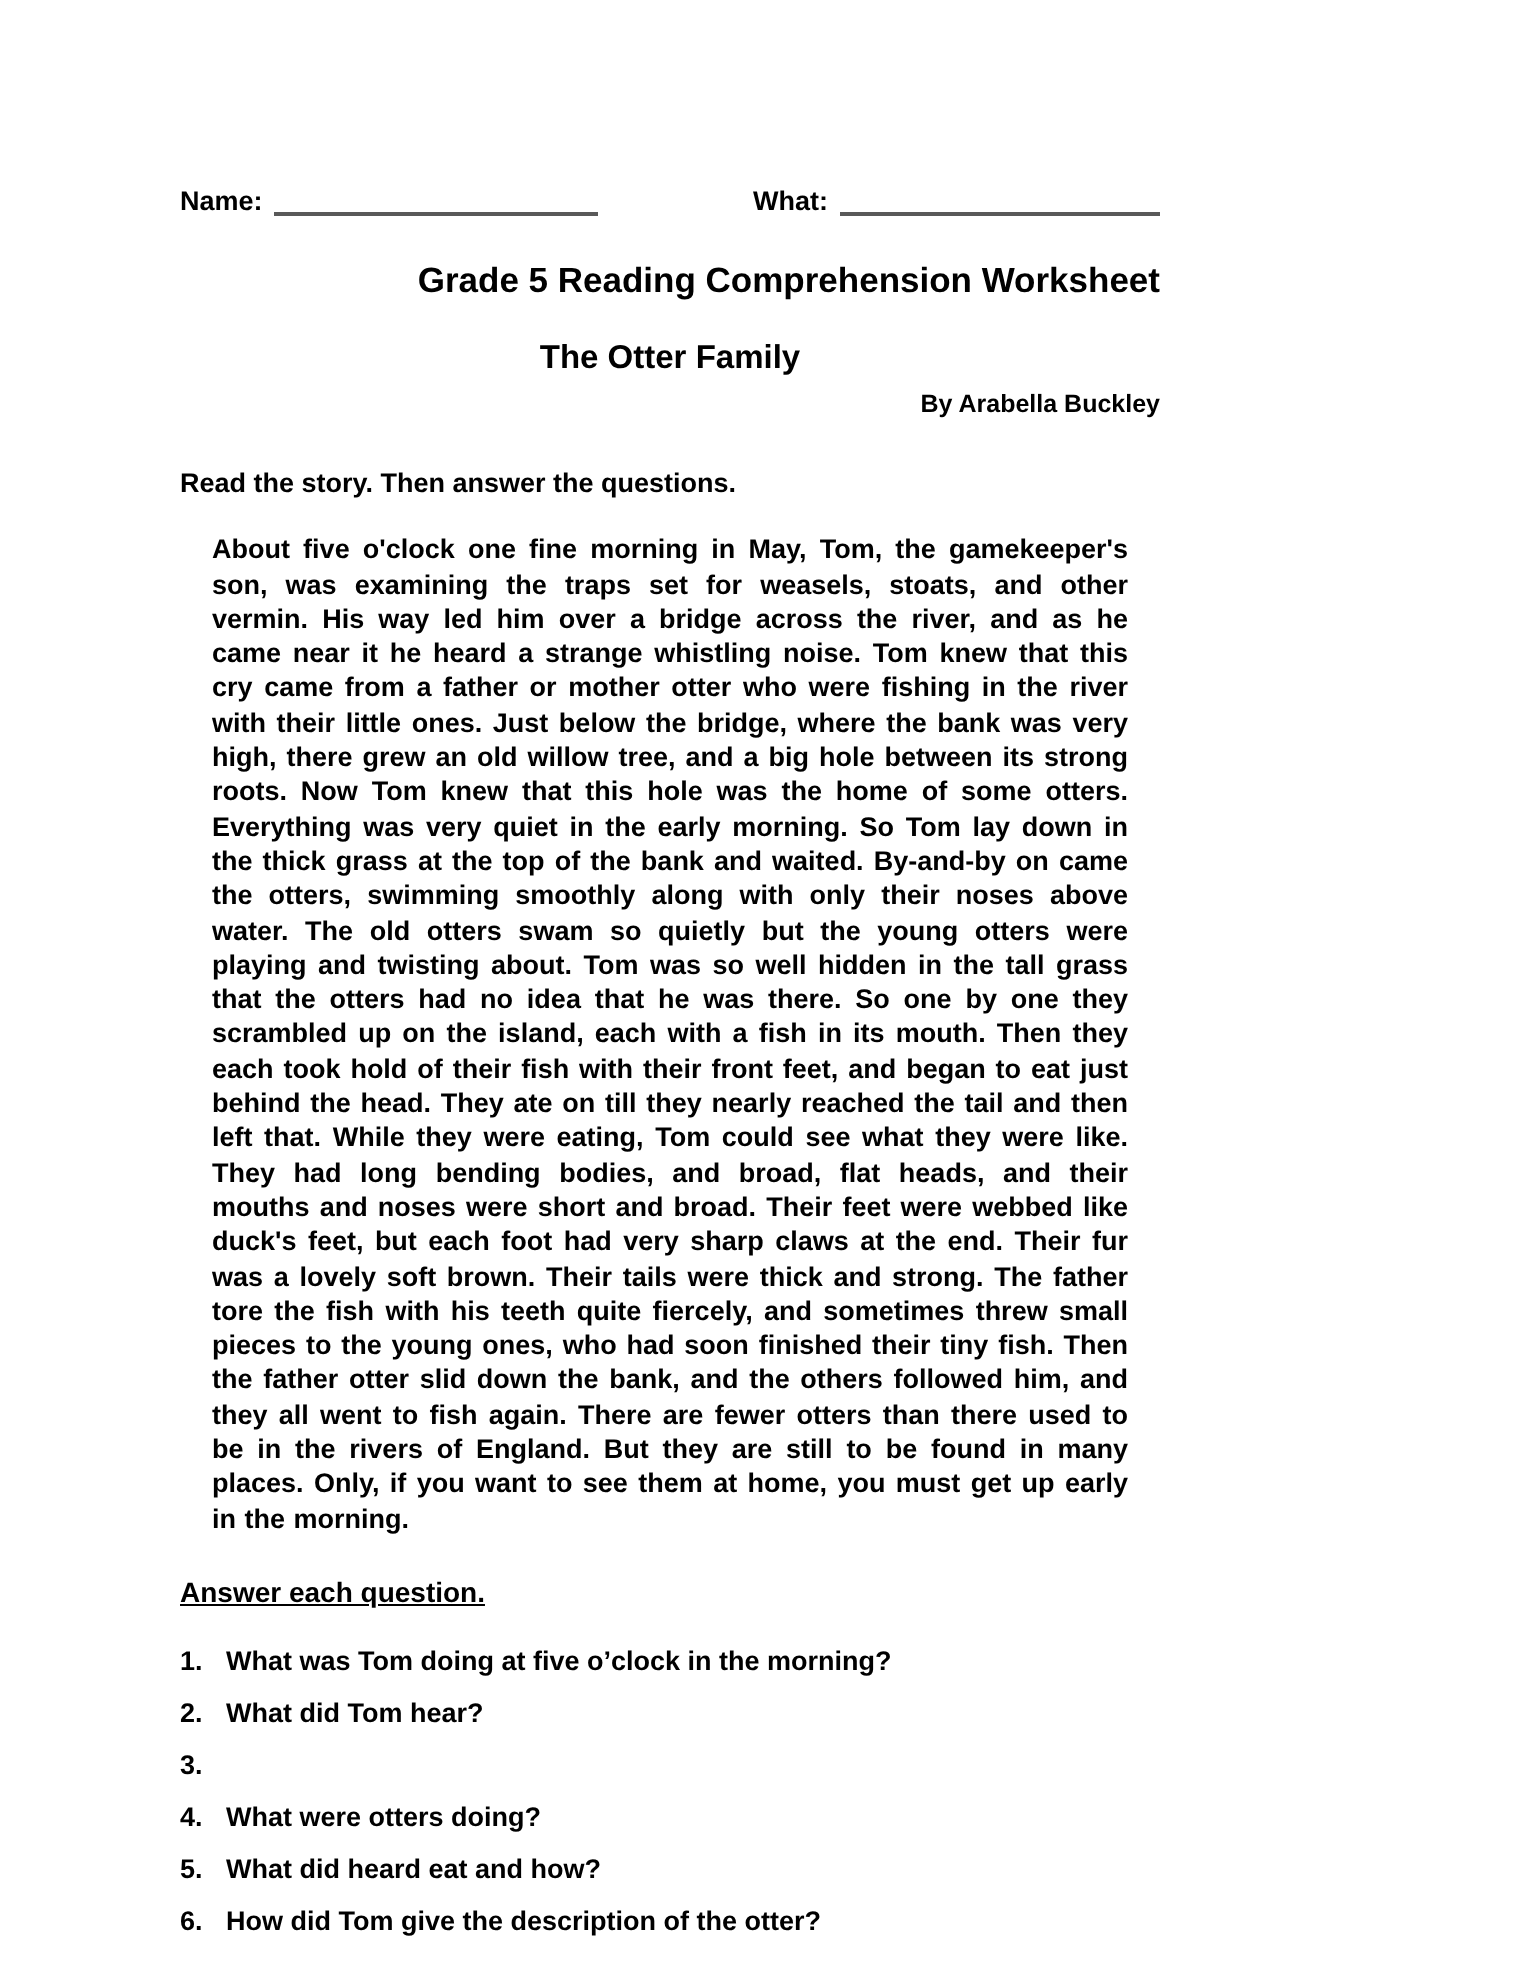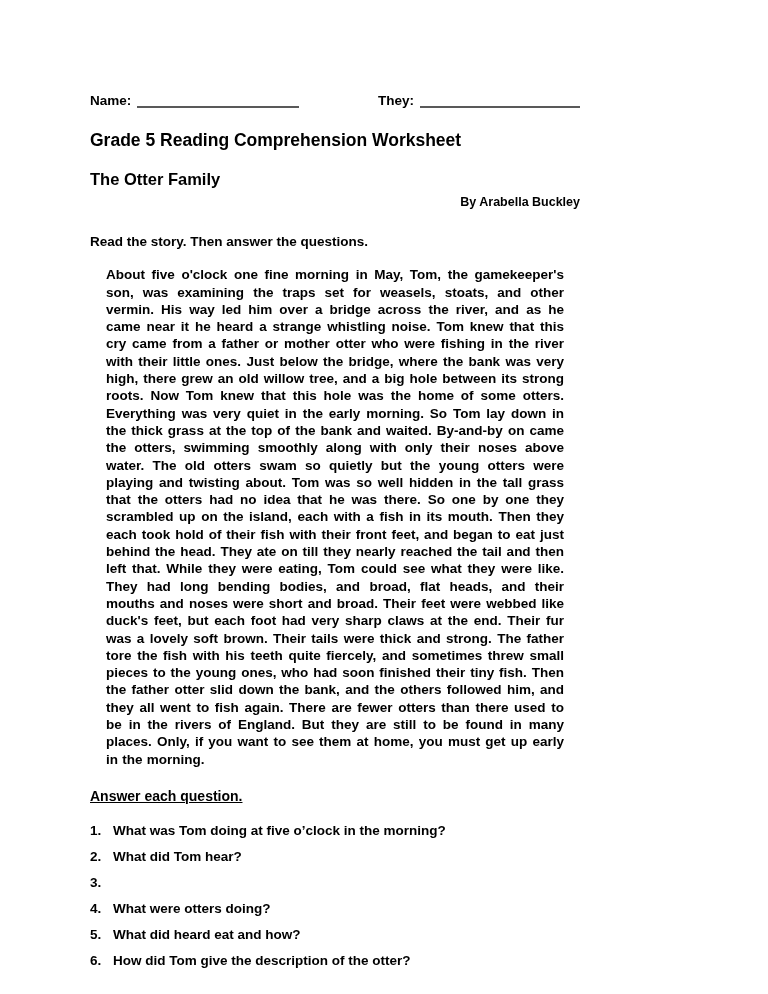--- a/index.html
+++ b/index.html
@@ -35,26 +35,27 @@
   .blank-line {
     display: inline-block;
     border-bottom: 2px solid #595959;
     height: 14px;
   }
   .blank-name { width: 162px; }
   .blank-date { width: 160px; }
 
   .main-title {
     margin: 22px 0 0 0;
-    text-align: left;
+    text-align: right;
     font-size: 17.5px;
     font-weight: bold;
   }
   .story-title {
     margin: 19px 0 0 0;
+    text-align: center;
     font-size: 16.5px;
     font-weight: bold;
   }
   .byline {
     margin: 6px 0 0 0;
     text-align: right;
     font-size: 12.5px;
   }
   .instructions {
     margin: 24px 0 0 0;
@@ -101,21 +102,21 @@
 <body>
 
 <div class="page">
 
   <div class="header-row">
     <div class="fill-field">
       <span class="label">Name:</span>
       <span class="blank-line blank-name"></span>
     </div>
     <div class="fill-field">
-      <span class="label">They:</span>
+      <span class="label">What:</span>
       <span class="blank-line blank-date"></span>
     </div>
   </div>
 
   <div class="main-title">Grade 5 Reading Comprehension Worksheet</div>
 
   <div class="story-title">The Otter Family</div>
 
   <div class="byline">By Arabella Buckley</div>
 

